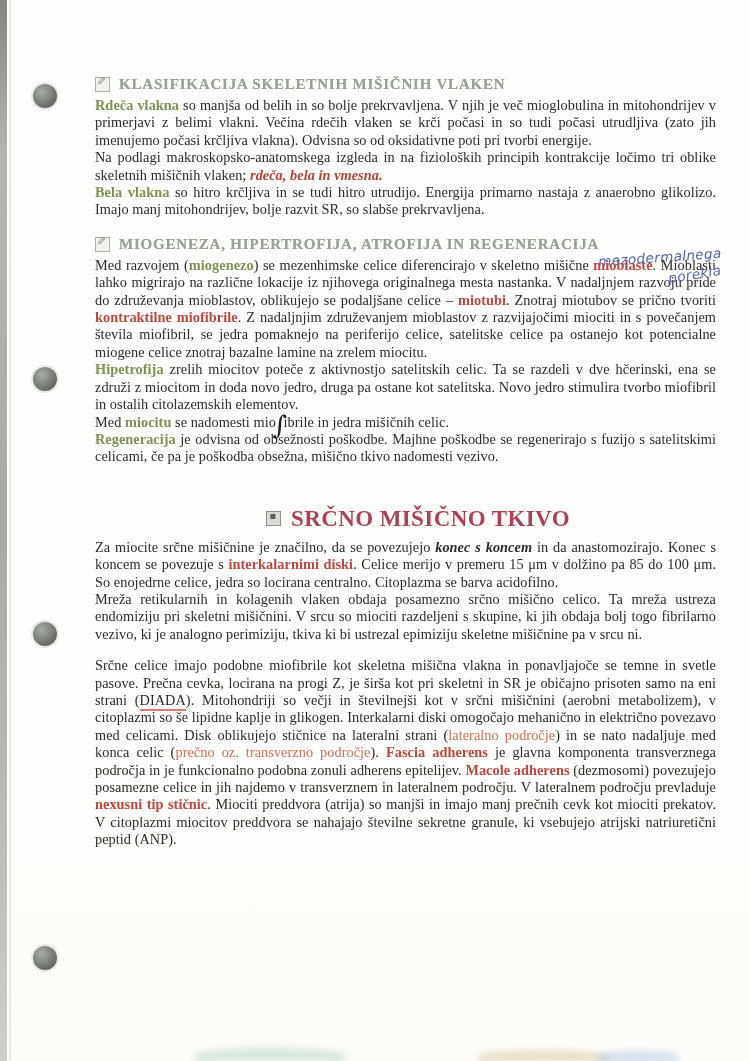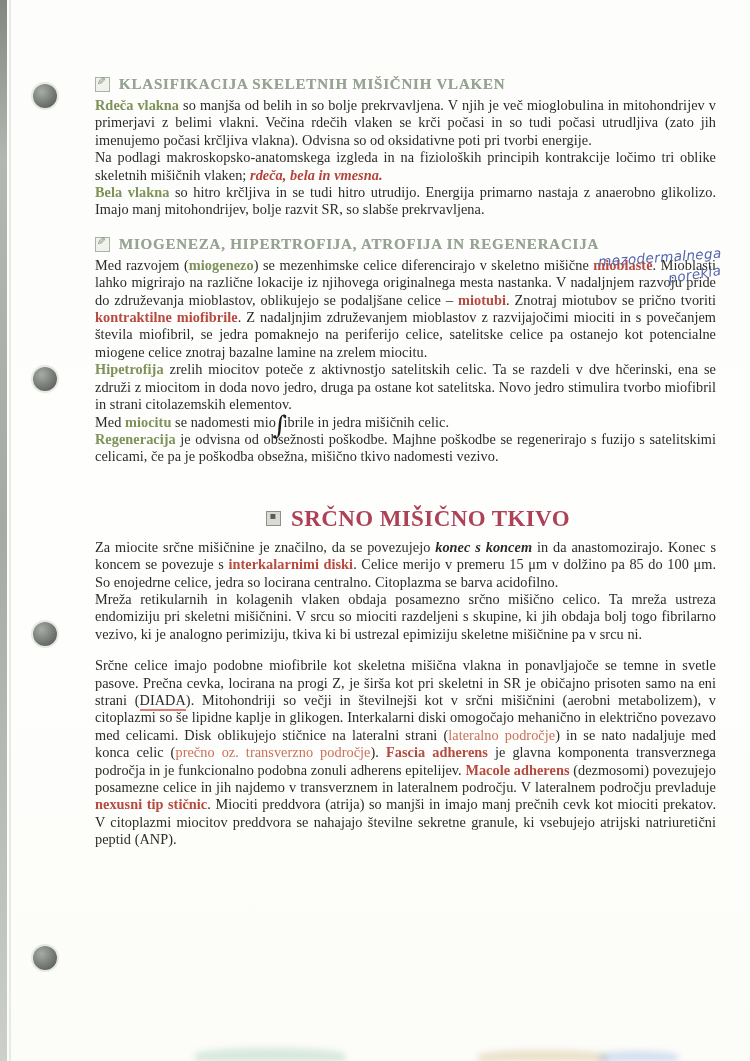--- a/index.html
+++ b/index.html
@@ -104,21 +104,21 @@
       <p class="para"><span class="seg seg-n">Na podlagi makroskopsko-anatomskega izgleda in na fizioloških principih kontrakcije ločimo tri oblike skeletnih mišičnih vlaken; </span><span class="seg seg-ri">rdeča, bela in vmesna.</span></p>
       <p class="para"><span class="seg seg-g">Bela vlakna</span><span class="seg seg-n"> so hitro krčljiva in se tudi hitro utrudijo. Energija primarno nastaja z anaerobno glikolizo. Imajo manj mitohondrijev, bolje razvit SR, so slabše prekrvavljena.</span></p>
     </section>
 
     <section class="sec2">
       <h2 class="sec-heading">
         <span class="icon-box"></span>
         <span class="hd-text">MIOGENEZA, HIPERTROFIJA, ATROFIJA IN REGENERACIJA</span>
       </h2>
       <p class="para"><span class="seg seg-n">Med razvojem (</span><span class="seg seg-g">miogenezo</span><span class="seg seg-n">) se mezenhimske celice diferencirajo v skeletno mišične </span><span class="seg seg-r">mioblaste</span><span class="seg seg-n">. Mioblasti lahko migrirajo na različne lokacije iz njihovega originalnega mesta nastanka. V nadaljnjem razvoju pride do združevanja mioblastov, oblikujejo se podaljšane celice – </span><span class="seg seg-r">miotubi</span><span class="seg seg-n">. Znotraj miotubov se prično tvoriti </span><span class="seg seg-r">kontraktilne miofibrile</span><span class="seg seg-n">. Z nadaljnjim združevanjem mioblastov z razvijajočimi miociti in s povečanjem števila miofibril, se jedra pomaknejo na periferijo celice, satelitske celice pa ostanejo kot potencialne miogene celice znotraj bazalne lamine na zrelem miocitu.</span></p>
-      <p class="para"><span class="seg seg-g">Hipetrofija</span><span class="seg seg-n"> zrelih miocitov poteče z aktivnostjo satelitskih celic. Ta se razdeli v dve hčerinski, ena se združi z miocitom in doda novo jedro, druga pa ostane kot satelitska. Novo jedro stimulira tvorbo miofibril in strani citolazemskih elementov.</span></p>
+      <p class="para"><span class="seg seg-g">Hipetrofija</span><span class="seg seg-n"> zrelih miocitov poteče z aktivnostjo satelitskih celic. Ta se razdeli v dve hčerinski, ena se združi z miocitom in doda novo jedro, druga pa ostane kot satelitska. Novo jedro stimulira tvorbo miofibril in ostalih citolazemskih elementov.</span></p>
       <p class="para"><span class="seg seg-n">Med </span><span class="seg seg-g">miocitu</span><span class="seg seg-n"> se nadomesti mio</span><span class="seg seg-hw">∫</span><span class="seg seg-n">ibrile in jedra mišičnih celic.</span></p>
       <p class="para"><span class="seg seg-g">Regeneracija</span><span class="seg seg-n"> je odvisna od obsežnosti poškodbe. Majhne poškodbe se regenerirajo s fuzijo s satelitskimi celicami, če pa je poškodba obsežna, mišično tkivo nadomesti vezivo.</span></p>
     </section>
 
     <section class="sec3">
       <h2 class="sec3-heading">
         <span class="icon-box dark"></span>
         <span class="hd-text">SRČNO MIŠIČNO TKIVO</span>
       </h2>
       <p class="para"><span class="seg seg-n">Za miocite srčne mišičnine je značilno, da se povezujejo </span><span class="seg seg-bi">konec s koncem</span><span class="seg seg-n"> in da anastomozirajo. Konec s koncem se povezuje s </span><span class="seg seg-r">interkalarnimi diski</span><span class="seg seg-n">. Celice merijo v premeru 15 μm v dolžino pa 85 do 100 μm. So enojedrne celice, jedra so locirana centralno. Citoplazma se barva acidofilno.</span></p>

